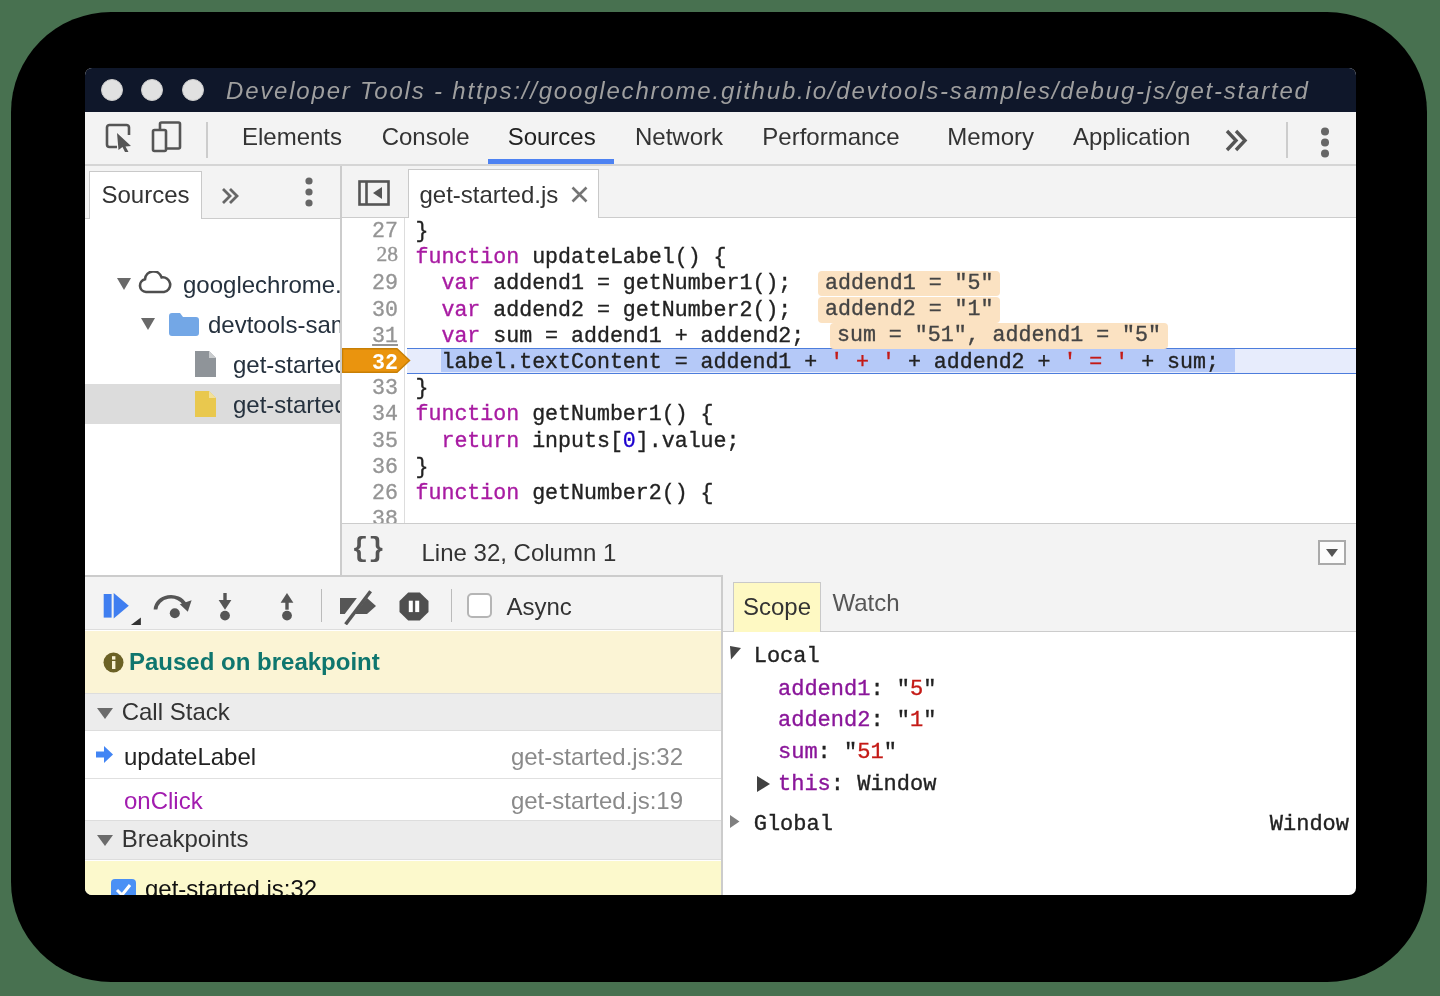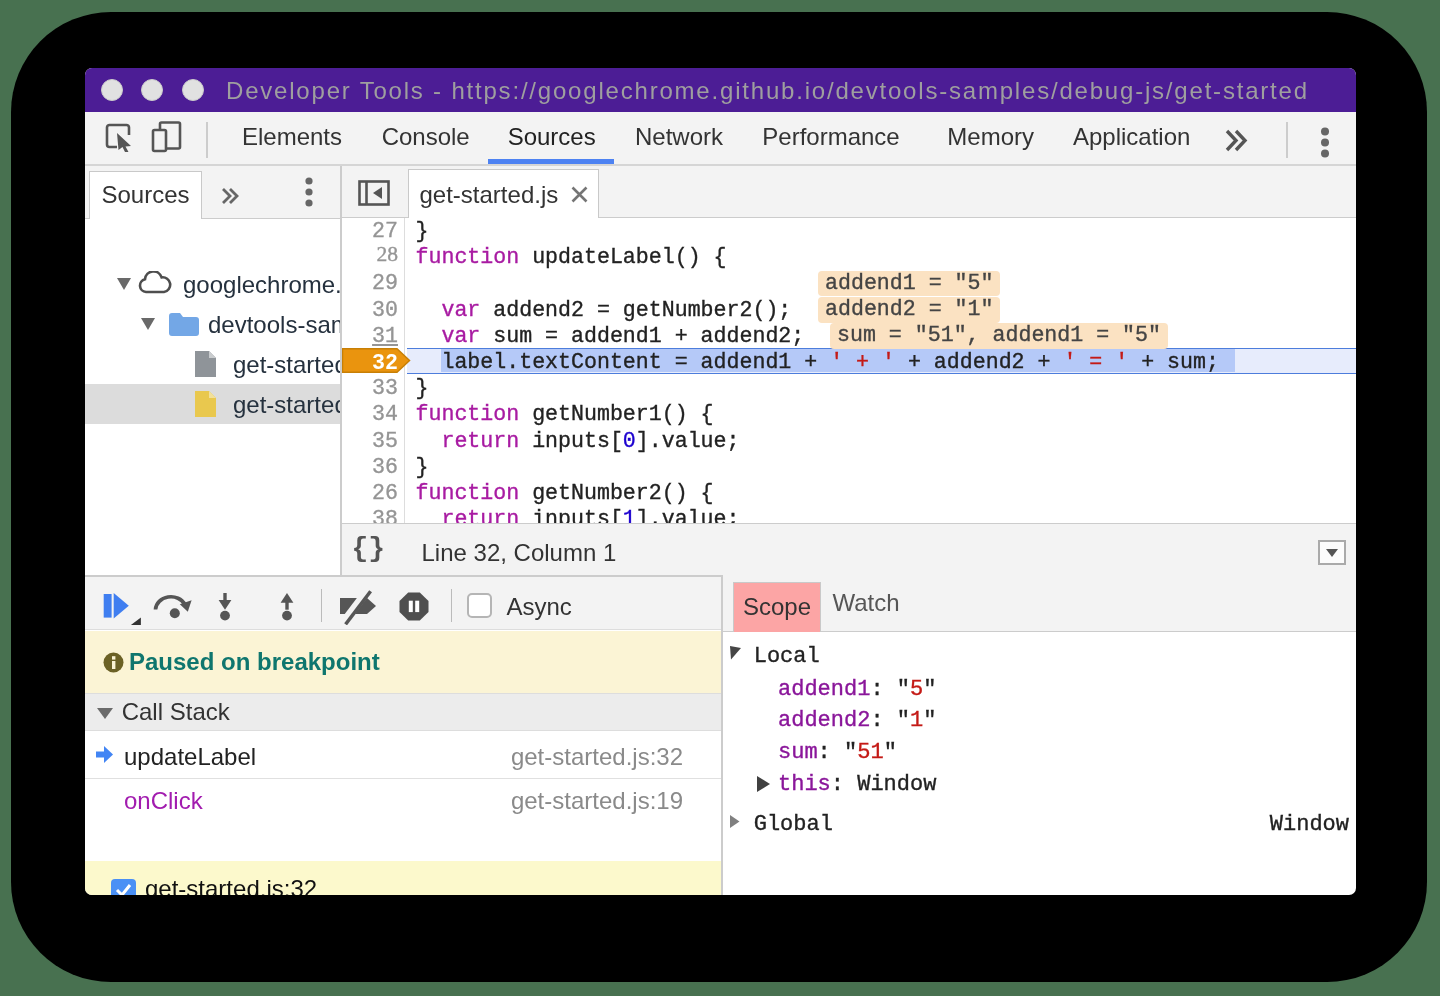--- a/index.html
+++ b/index.html
@@ -4,21 +4,21 @@
 <style>
   * { margin:0; padding:0; box-sizing:border-box; }
   html,body { width:1440px; height:996px; overflow:hidden; }
   body { background:#487150; font-family:"Liberation Sans", sans-serif; }
   .blackframe { position:absolute; left:11px; top:12px; width:1416px; height:970px; background:#000; border-radius:100px; }
   .win { position:absolute; left:85px; top:68px; width:1271px; height:827px; background:#fff; border-radius:7px; overflow:hidden; font-family:"Liberation Sans", sans-serif; }
   .abs { position:absolute; }
   .mono { font-family:"Liberation Mono", monospace; }
   .cline, .lnum, .bubble, .scrow { -webkit-text-stroke:0.35px currentColor; }
   
-  .titlebar { position:absolute; left:0; top:0; width:100%; height:44px; background:#4c1d95; }
+  .titlebar { position:absolute; left:0; top:0; width:100%; height:44px; background:#0f172a;font-style:italic; }
   .tl { position:absolute; top:11.4px; width:22px; height:22px; border-radius:50%; background:#e1e1e1; border:1px solid #cbcbcb; }
   .wintitle { position:absolute; left:141px; top:8.5px; font-size:24px; letter-spacing:1.8px; color:#9f9f9f; white-space:nowrap; }
   
   .toolbar { position:absolute; left:0; top:44px; width:100%; height:54px; background:#f3f3f3; border-bottom:2px solid #d5d5d5; }
   .maintab { position:absolute; top:10.5px; transform:translateX(-50%); font-size:24px; color:#333; white-space:nowrap; }
   .sep { position:absolute; width:1.5px; background:#ccc; }
   .underline { position:absolute; left:403px; top:47px; width:126px; height:5px; background:#4d82f2; }
   
   .side-tabbar { position:absolute; left:0; top:98px; width:255px; height:53px; background:#f3f3f3; border-bottom:1.5px solid #ccc; }
   .side-tab { position:absolute; left:4px; top:5px; width:113px; height:48px; background:#fff; border:1px solid #c9c9c9; border-bottom:none; font-size:24px; color:#333; text-align:center; line-height:46px; }
@@ -164,29 +164,29 @@
     <div class="lnum" style="top:289.7px;">38</div>
     <svg class="abs" style="left:0; top:130.5px;" width="69" height="25" viewBox="0 0 69 25">
       <path d="M0.5 0.8 H55 L67.5 12.5 L55 24.2 H0.5 Z" fill="#ea940e" stroke="#c87f05" stroke-width="1.5"></path>
       <text x="56" y="21" text-anchor="end" font-family="Liberation Mono, monospace" font-size="21.6" font-weight="bold" fill="#fff">32</text>
     </svg>
     <div class="bubble" style="left:476.5px; top:53.4px; height:25.5px; line-height:25.5px; padding:0 7px;">addend1 = "5"</div>
     <div class="bubble" style="left:476.5px; top:79.6px; height:25.5px; line-height:25.5px; padding:0 7px;">addend2 = "1"</div>
     <div class="bubble" style="left:488.5px; top:105.8px; height:25.5px; line-height:25.5px; padding:0 7px;">sum = "51", addend1 = "5"</div>
     <div class="cline" style="top:1.5px;">}</div>
     <div class="cline" style="top:27.7px;"><span class="kw">function</span> updateLabel() {</div>
+    <div class="cline" style="top:53.9px;">  <span class="kw">var</span> addend1 = getNumber1();</div>
     <div class="cline" style="top:80.1px;">  <span class="kw">var</span> addend2 = getNumber2();</div>
     <div class="cline" style="top:106.3px;">  <span class="kw">var</span> sum = addend1 + addend2;</div>
     <div class="cline" style="top:132.5px;">  label.textContent = addend1 + <span class="str">' + '</span> + addend2 + <span class="str">' = '</span> + sum;</div>
     <div class="cline" style="top:158.7px;">}</div>
     <div class="cline" style="top:184.9px;"><span class="kw">function</span> getNumber1() {</div>
     <div class="cline" style="top:211.1px;">  <span class="kw">return</span> inputs[<span class="num">0</span>].value;</div>
     <div class="cline" style="top:237.3px;">}</div>
     <div class="cline" style="top:263.5px;"><span class="kw">function</span> getNumber2() {</div>
-    <div class="cline" style="top:289.7px;">  <span class="kw">return</span> inputs[<span class="num">1</span>].value;</div>
   </div>
 
   <div class="statusbar">
     <div class="abs mono" style="left:10px; top:9px; font-size:28px; color:#555; font-weight:bold;">{}</div>
     <div class="abs" style="left:80px; top:14.5px; font-size:24px; color:#333;">Line 32, Column 1</div>
     <svg class="abs" style="left:976.5px; top:16px;" width="28" height="25" viewBox="0 0 28 25">
       <rect x="1" y="1" width="26" height="23" fill="#fcfcfc" stroke="#aaa" stroke-width="2"></rect>
       <path d="M8 9 L20 9 L14 17 Z" fill="#555"></path>
     </svg>
   </div>
@@ -248,31 +248,37 @@
       <rect x="0" y="5.5" width="9" height="6" fill="#4285f4"></rect>
         <path d="M8 0 L17 8.5 L8 17 Z" fill="#4285f4"></path>
     </svg>
     <div class="abs" style="left:39px; top:12px; font-size:24px; color:#222;">updateLabel</div>
     <div class="gfile" style="top:12px;">get-started.js:32</div>
   </div>
   <div class="csrow" style="top:710px; height:42px; border-top:1px solid #e0e0e0;">
     <div class="abs" style="left:39px; top:8px; font-size:24px; color:#a21caf;">onClick</div>
     <div class="gfile" style="top:8px;">get-started.js:19</div>
   </div>
+  <div class="sect" style="top:752px; height:39.5px;">
+    <svg class="abs" style="left:12px; top:14px;" width="16" height="11" viewBox="0 0 16 11">
+        <path d="M0 0 H16 L8 11 Z" fill="#6b6b6b"></path>
+      </svg>
+    <div class="abs" style="left:36.7px; top:4px;">Breakpoints</div>
+  </div>
   <div class="abs" style="left:0; top:792.5px; width:636px; height:34.5px; background:#fcf9cc;">
     <svg class="abs" style="left:26px; top:18px;" width="25" height="23" viewBox="0 0 25 23">
       <rect x="0" y="0" width="25" height="23" rx="4" fill="#4a90f5"></rect>
       <path d="M6 11 L11 16 L19 6" fill="none" stroke="#fff" stroke-width="3"></path>
     </svg>
     <div class="abs" style="left:60px; top:14px; font-size:24px; color:#111;">get-started.js:32</div>
   </div>
   <div class="sep" style="left:636px; top:507px; height:320px;"></div>
 
   <div class="scope-tabbar">
-    <div class="abs" style="left:10.5px; top:7px; width:88px; height:50px; background:#fca5a5; border:1px solid #c9c9c9; border-bottom:none; font-size:24px; color:#333; text-align:center; line-height:48px;">Scope</div>
+    <div class="abs" style="left:10.5px; top:7px; width:88px; height:50px; background:#fef9c3; border:1px solid #c9c9c9; border-bottom:none; font-size:24px; color:#333; text-align:center; line-height:48px;">Scope</div>
     <div class="abs" style="left:110px; top:14px; font-size:24px; color:#565656;">Watch</div>
   </div>
   <svg class="abs" style="left:644.9px; top:578px;" width="12" height="14" viewBox="0 0 12 14">
     <path d="M0 0 L11 2 L1 13.5 Z" fill="#464646"></path>
   </svg>
   <div class="scrow" style="left:668.7px; top:575.5px;">Local</div>
   <div class="scrow" style="left:693px; top:608.5px;"><span class="pur">addend1</span>: "<span class="red">5</span>"</div>
   <div class="scrow" style="left:693px; top:640.2px;"><span class="pur">addend2</span>: "<span class="red">1</span>"</div>
   <div class="scrow" style="left:693px; top:671.5px;"><span class="pur">sum</span>: "<span class="red">51</span>"</div>
   <svg class="abs" style="left:671.9px; top:707.5px;" width="13" height="16" viewBox="0 0 13 16">

